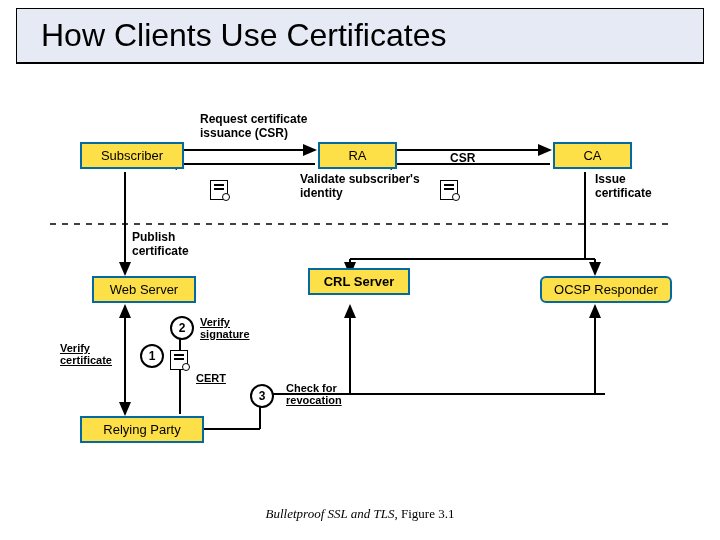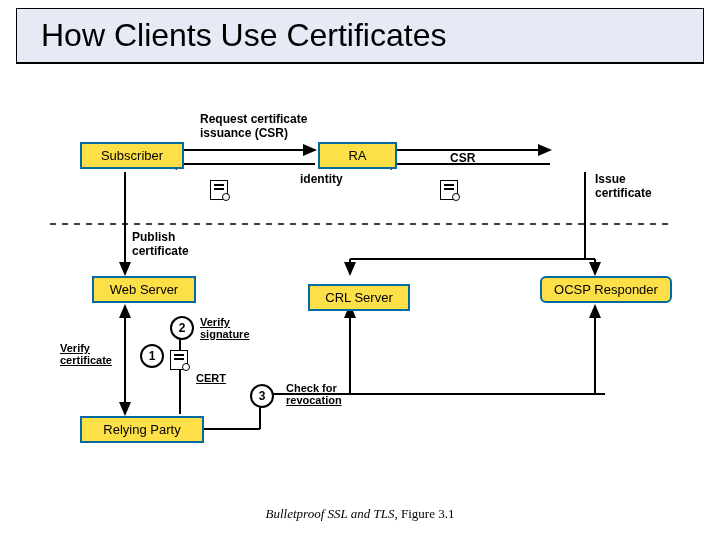--- a/index.html
+++ b/index.html
@@ -151,41 +151,45 @@
     <line x1="300" y1="300" x2="300" y2="212" stroke="#000" stroke-width="2" marker-end="url(#ah)"></line>
     <line x1="545" y1="300" x2="545" y2="212" stroke="#000" stroke-width="2" marker-end="url(#ah)"></line>
   </svg>
 
   <div class="box" style="left:30px; top:48px; width:80px;">
       <span>Subscriber</span>
     </div>
   <div class="box" style="left:268px; top:48px; width:55px;">
       <span>RA</span>
     </div>
+  <div class="box" style="left:503px; top:48px; width:55px;">
+      <span>CA</span>
+    </div>
 
   <div class="box" style="left:42px; top:182px; width:80px;">
       <span>Web Server</span>
     </div>
-  <div class="box" style="left:258px; top:190px; width:78px;">
+  <div class="box" style="left:258px; top:174px; width:78px;font-weight:bold;">
       <span>CRL Server</span>
     </div>
   <div class="box" style="left:490px; top:182px; width:108px;border-radius:6px;">
       <span>OCSP Responder</span>
     </div>
 
   <div class="box" style="left:30px; top:322px; width:100px;">
       <span>Relying Party</span>
     </div>
 
   <div class="lbl" style="left:150px; top:18px;">
     <div>Request certificate</div>
     <div>issuance (CSR)</div>
   </div>
   <div class="lbl" style="left:400px; top:45px;margin-top:12px;"><span>CSR</span></div>
   <div class="lbl" style="left:250px; top:78px;">
+    <div>Validate subscriber's</div>
     <div>identity</div>
   </div>
   <div class="lbl" style="left:545px; top:78px;">
     <div>Issue</div>
     <div>certificate</div>
   </div>
   <div class="lbl" style="left:82px; top:136px;">
     <div>Publish</div>
     <div>certificate</div>
   </div>

